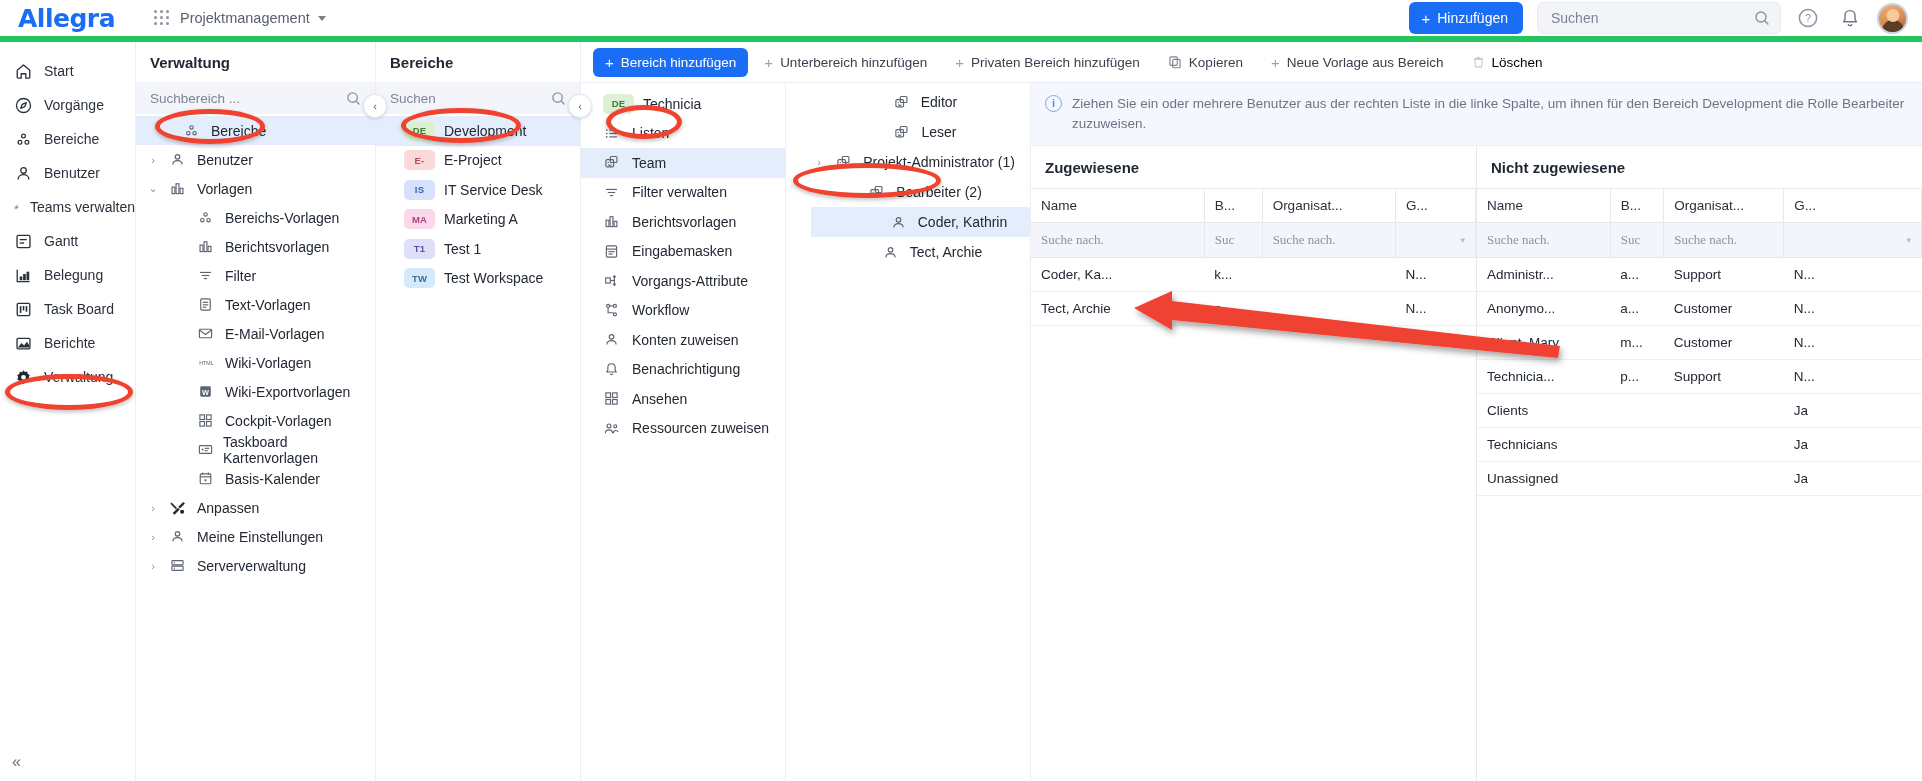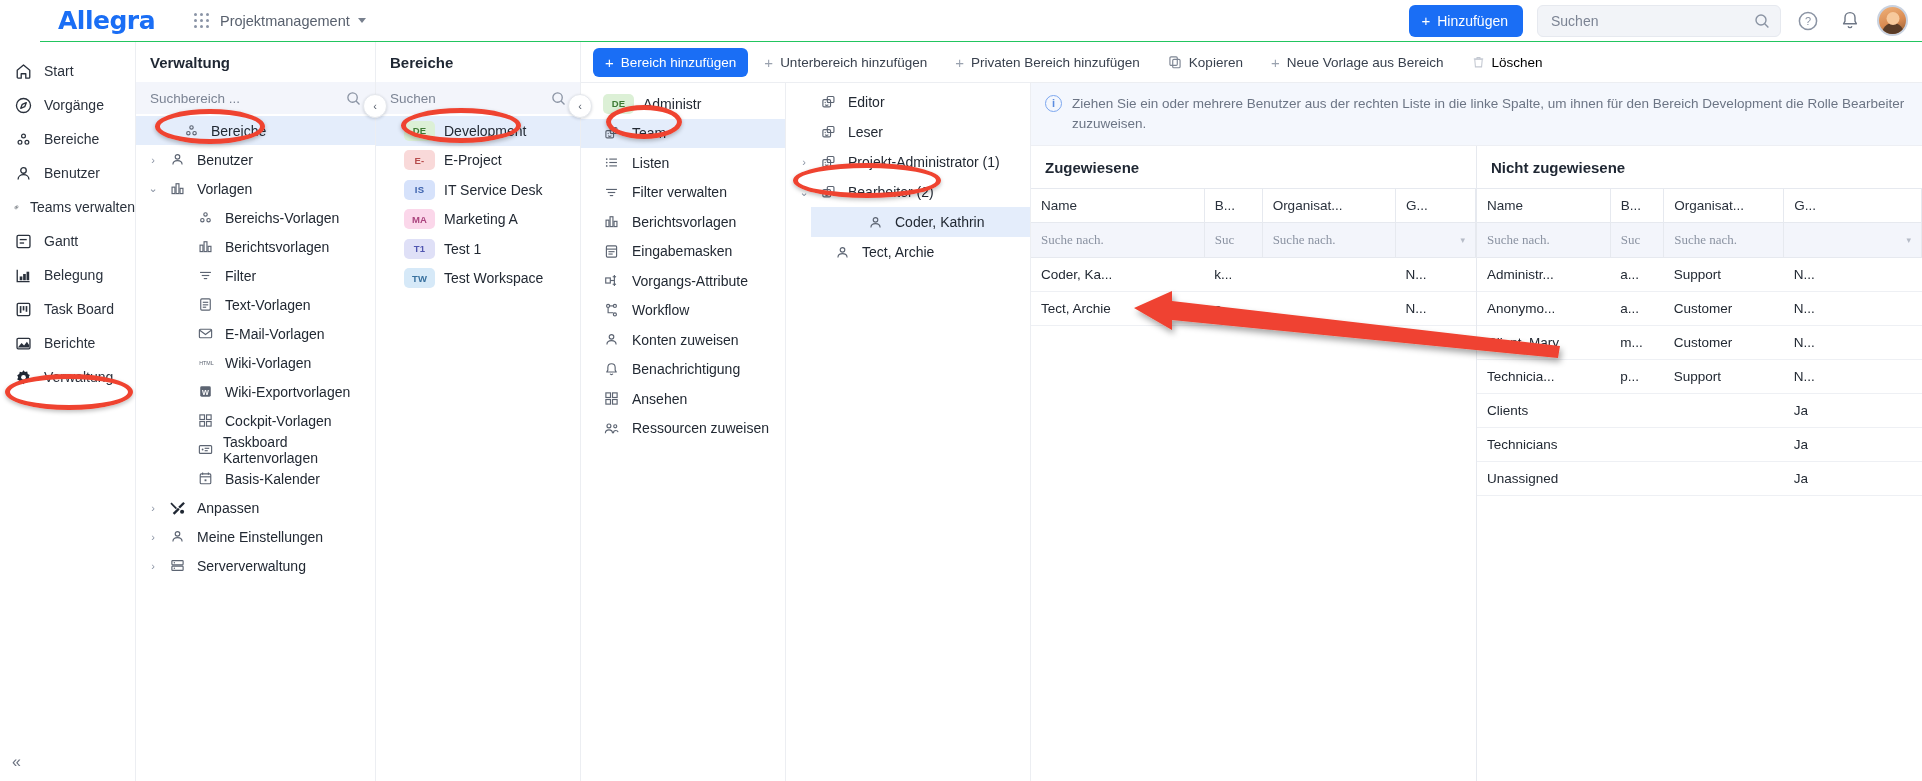--- a/index.html
+++ b/index.html
@@ -11,23 +11,23 @@
     background: #ffffff;
     overflow: hidden;
   }
   .app { position: relative; width: 1922px; height: 781px; display: flex; flex-direction: column; }
 
   
   .topbar {
     height: 42px; min-height: 42px;
     display: flex; align-items: center;
     background: #ffffff;
-    border-bottom: 1px solid #22c55e;
+    border-bottom: 6px solid #22c55e;
     padding: 0 14px 0 18px;
-    position: relative; z-index: 30; margin-left: 40px;
+    position: relative; z-index: 30;
   }
   .logo {
     font-size: 25px; font-weight: bold; letter-spacing: -0.5px;
     color: #1a6ef5; font-family: "DejaVu Sans", sans-serif;
     width: 122px;
   }
   .grid-icon { width: 16px; height: 16px; margin-left: 14px; margin-right: 10px; display:grid;
     grid-template-columns: repeat(3, 3px); grid-template-rows: repeat(3, 3px); gap: 3px; }
   .grid-icon i { display:block; width:3px; height:3px; border-radius:50%; background:#8a94a6; }
   .module-name { font-size: 14.5px; color: #59616e; }
@@ -119,21 +119,21 @@
     font-size:13.5px; color:#39414e; border-radius:6px; cursor:pointer; white-space:nowrap;
   }
   .tb-btn.primary { background:#1a6ef5; color:#fff; }
   .tb-btn.disabled { color:#000000; cursor:default;}
   .tb-plus { font-size:15px; line-height:1; color:inherit;}
 
   .right-body { flex:1; display:flex; min-height:0; }
 
   
   .col-roles { width:245px; min-width:245px; border-right:1px solid #eceef2; padding-top:4px; background:#fff;}
-  .role-row { display:flex; align-items:center; height:30px; font-size:14px; color:#222933; cursor:pointer; gap:8px;}
+  .role-row { display:flex; align-items:center; height:30px; font-size:14px; color:#222933; cursor:pointer; gap:8px;justify-content:center;}
   .role-row.sel { background:#e4edfb; }
   .role-row .chev{ width:16px; min-width:16px;}
   .role-indent { padding-left: 28px; }
 
   
   .panel { flex:1; display:flex; flex-direction:column; min-width:0; background:#fff;}
   .hint {
     background:#f4f7fd; display:flex; gap:10px; padding:11px 16px 12px 14px;
     font-size:13.5px; color:#6c7585; line-height:1.45; border-bottom:1px solid #edeff4;
   }
@@ -565,46 +565,46 @@
           <span>Löschen</span>
         </div>
       </div>
 
       <div class="right-body">
 
         <div class="col col-settings">
           <div class="col-list" id="settings-list" style="padding-top:6px;">
               <div class="tree-row" style="padding-left: 22px;">
                 <span class="badge" style="background:#dcf0d6;color:#3d7a34">DE</span>
-                <span>Administr</span>
-              </div>
-              <div class="tree-row sel" style="padding-left: 22px;">
-                <span style="display:flex;align-items:center;width:20px;">
-                  <svg width="17" height="17" viewBox="0 0 20 20">
-                    <rect x="8.6" y="3" width="7.8" height="7" rx="1.2" stroke="#5c6472" stroke-width="1.35" fill="none"></rect>
-                    <rect x="3.4" y="6.6" width="9" height="8.6" rx="1.4" stroke="#5c6472" stroke-width="1.35" fill="none"></rect>
-                    <circle cx="6.1" cy="10" r="0.75" fill="#5c6472"></circle>
-                    <circle cx="9.7" cy="10" r="0.75" fill="#5c6472"></circle>
-                    <path d="M6 12.5c.95.95 2.85.95 3.85 0" stroke="#5c6472" stroke-width="1.35" fill="none"></path>
-                  </svg>
-                </span>
-                <span>Team</span>
+                <span>Technicia</span>
               </div>
               <div class="tree-row" style="padding-left: 22px;">
                 <span style="display:flex;align-items:center;width:20px;">
                   <svg width="17" height="17" viewBox="0 0 20 20">
                     <circle cx="4.4" cy="6" r="1" fill="#5c6472"></circle>
                     <circle cx="4.4" cy="10" r="1" fill="#5c6472"></circle>
                     <circle cx="4.4" cy="14" r="1" fill="#5c6472"></circle>
                     <line x1="7.4" y1="6" x2="16.4" y2="6" stroke="#5c6472" stroke-width="1.35" fill="none"></line>
                     <line x1="7.4" y1="10" x2="16.4" y2="10" stroke="#5c6472" stroke-width="1.35" fill="none"></line>
                     <line x1="7.4" y1="14" x2="16.4" y2="14" stroke="#5c6472" stroke-width="1.35" fill="none"></line>
                   </svg>
                 </span>
                 <span>Listen</span>
+              </div>
+              <div class="tree-row sel" style="padding-left: 22px;">
+                <span style="display:flex;align-items:center;width:20px;">
+                  <svg width="17" height="17" viewBox="0 0 20 20">
+                    <rect x="8.6" y="3" width="7.8" height="7" rx="1.2" stroke="#5c6472" stroke-width="1.35" fill="none"></rect>
+                    <rect x="3.4" y="6.6" width="9" height="8.6" rx="1.4" stroke="#5c6472" stroke-width="1.35" fill="none"></rect>
+                    <circle cx="6.1" cy="10" r="0.75" fill="#5c6472"></circle>
+                    <circle cx="9.7" cy="10" r="0.75" fill="#5c6472"></circle>
+                    <path d="M6 12.5c.95.95 2.85.95 3.85 0" stroke="#5c6472" stroke-width="1.35" fill="none"></path>
+                  </svg>
+                </span>
+                <span>Team</span>
               </div>
               <div class="tree-row" style="padding-left: 22px;">
                 <span style="display:flex;align-items:center;width:20px;">
                   <svg width="17" height="17" viewBox="0 0 20 20">
                     <line x1="3.6" y1="6.4" x2="16.4" y2="6.4" stroke="#5c6472" stroke-width="1.35" fill="none"></line>
                     <line x1="5.6" y1="10" x2="14.4" y2="10" stroke="#5c6472" stroke-width="1.35" fill="none"></line>
                     <line x1="8" y1="13.6" x2="12" y2="13.6" stroke="#5c6472" stroke-width="1.35" fill="none"></line>
                   </svg>
                 </span>
                 <span>Filter verwalten</span>

